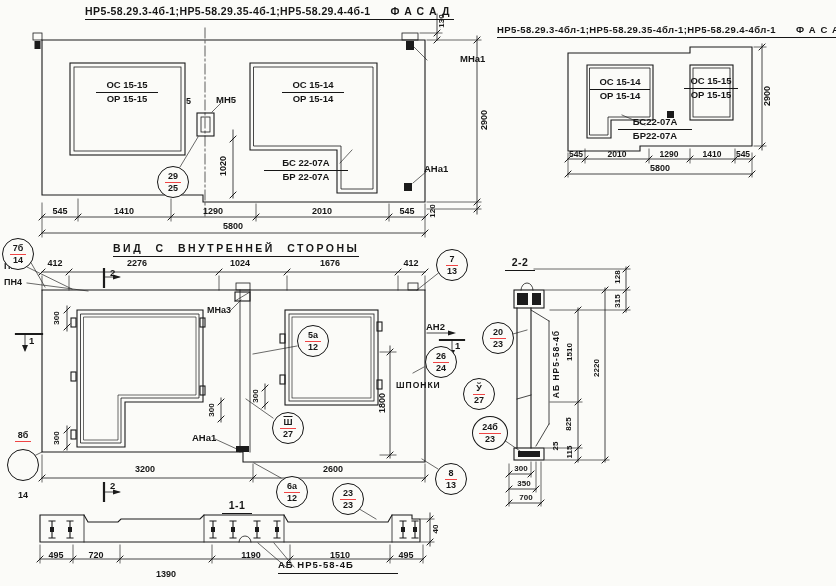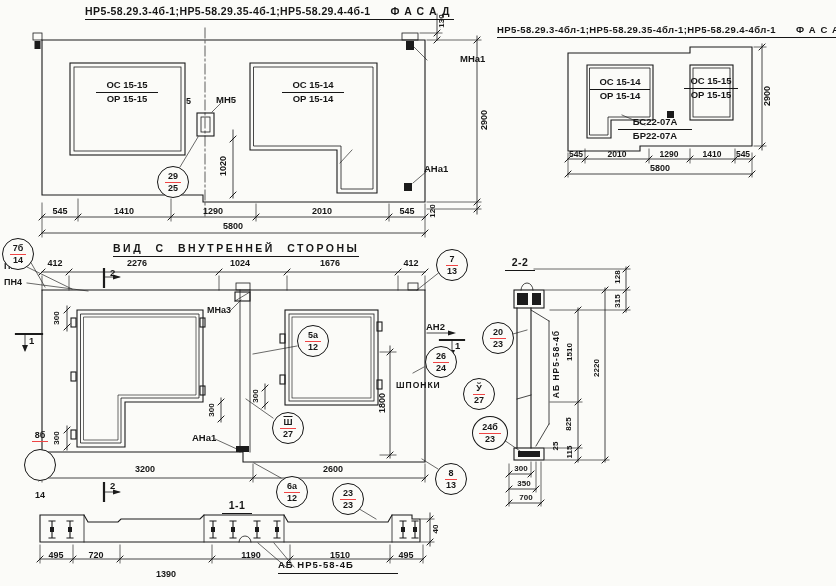--- a/index.html
+++ b/index.html
@@ -194,20 +194,24 @@
 <div class="lbl title ctr" style="left:505px;top:257px;width:30px;">2-2</div>
 
 <div class="frac" style="left:96px;top:80px;width:62px;">
   <span class="fr-top">ОС 15-15</span>
   <span class="fr-bot">ОР 15-15</span>
 </div>
 <div class="frac" style="left:282px;top:80px;width:62px;">
   <span class="fr-top">ОС 15-14</span>
   <span class="fr-bot">ОР 15-14</span>
 </div>
+<div class="frac" style="left:264px;top:158px;width:84px;">
+  <span class="fr-top">БС 22-07А</span>
+  <span class="fr-bot">БР 22-07А</span>
+</div>
 <div class="lbl" style="left:186px;top:97px;font-size:9px;">5</div>
 <div class="lbl" style="left:216px;top:95px;">МН5</div>
 <div class="lbl" style="left:424px;top:54px;padding-left:36px;">МНа1</div>
 <div class="lbl" style="left:424px;top:164px;">АНа1</div>
 <div class="co" style="left:157px;top:166px;">
   <span class="co-top">29</span>
   <span class="co-bot">25</span>
 </div>
 <div class="lbl dim" style="left:60px;top:207px;">545</div>
 <div class="lbl dim" style="left:124px;top:207px;">1410</div>
@@ -264,21 +268,21 @@
 <div class="lbl vt s8" style="left:256px;top:396px;">300</div>
 
 <div class="co" style="left:2px;top:238px;">
   <span class="co-top">7б</span>
   <span class="co-bot">14</span>
 </div>
 <div class="co" style="left:436px;top:249px;">
   <span class="co-top">7</span>
   <span class="co-bot">13</span>
 </div>
-<div class="co" style="left:24px;top:449px;gap:48px;">
+<div class="co" style="left:7px;top:449px;gap:48px;">
   <span class="co-top">8б</span>
   <span class="co-bot">14</span>
 </div>
 <div class="co" style="left:435px;top:463px;">
   <span class="co-top">8</span>
   <span class="co-bot">13</span>
 </div>
 <div class="co" style="left:297px;top:325px;">
   <span class="co-top">5а</span>
   <span class="co-bot">12</span>

